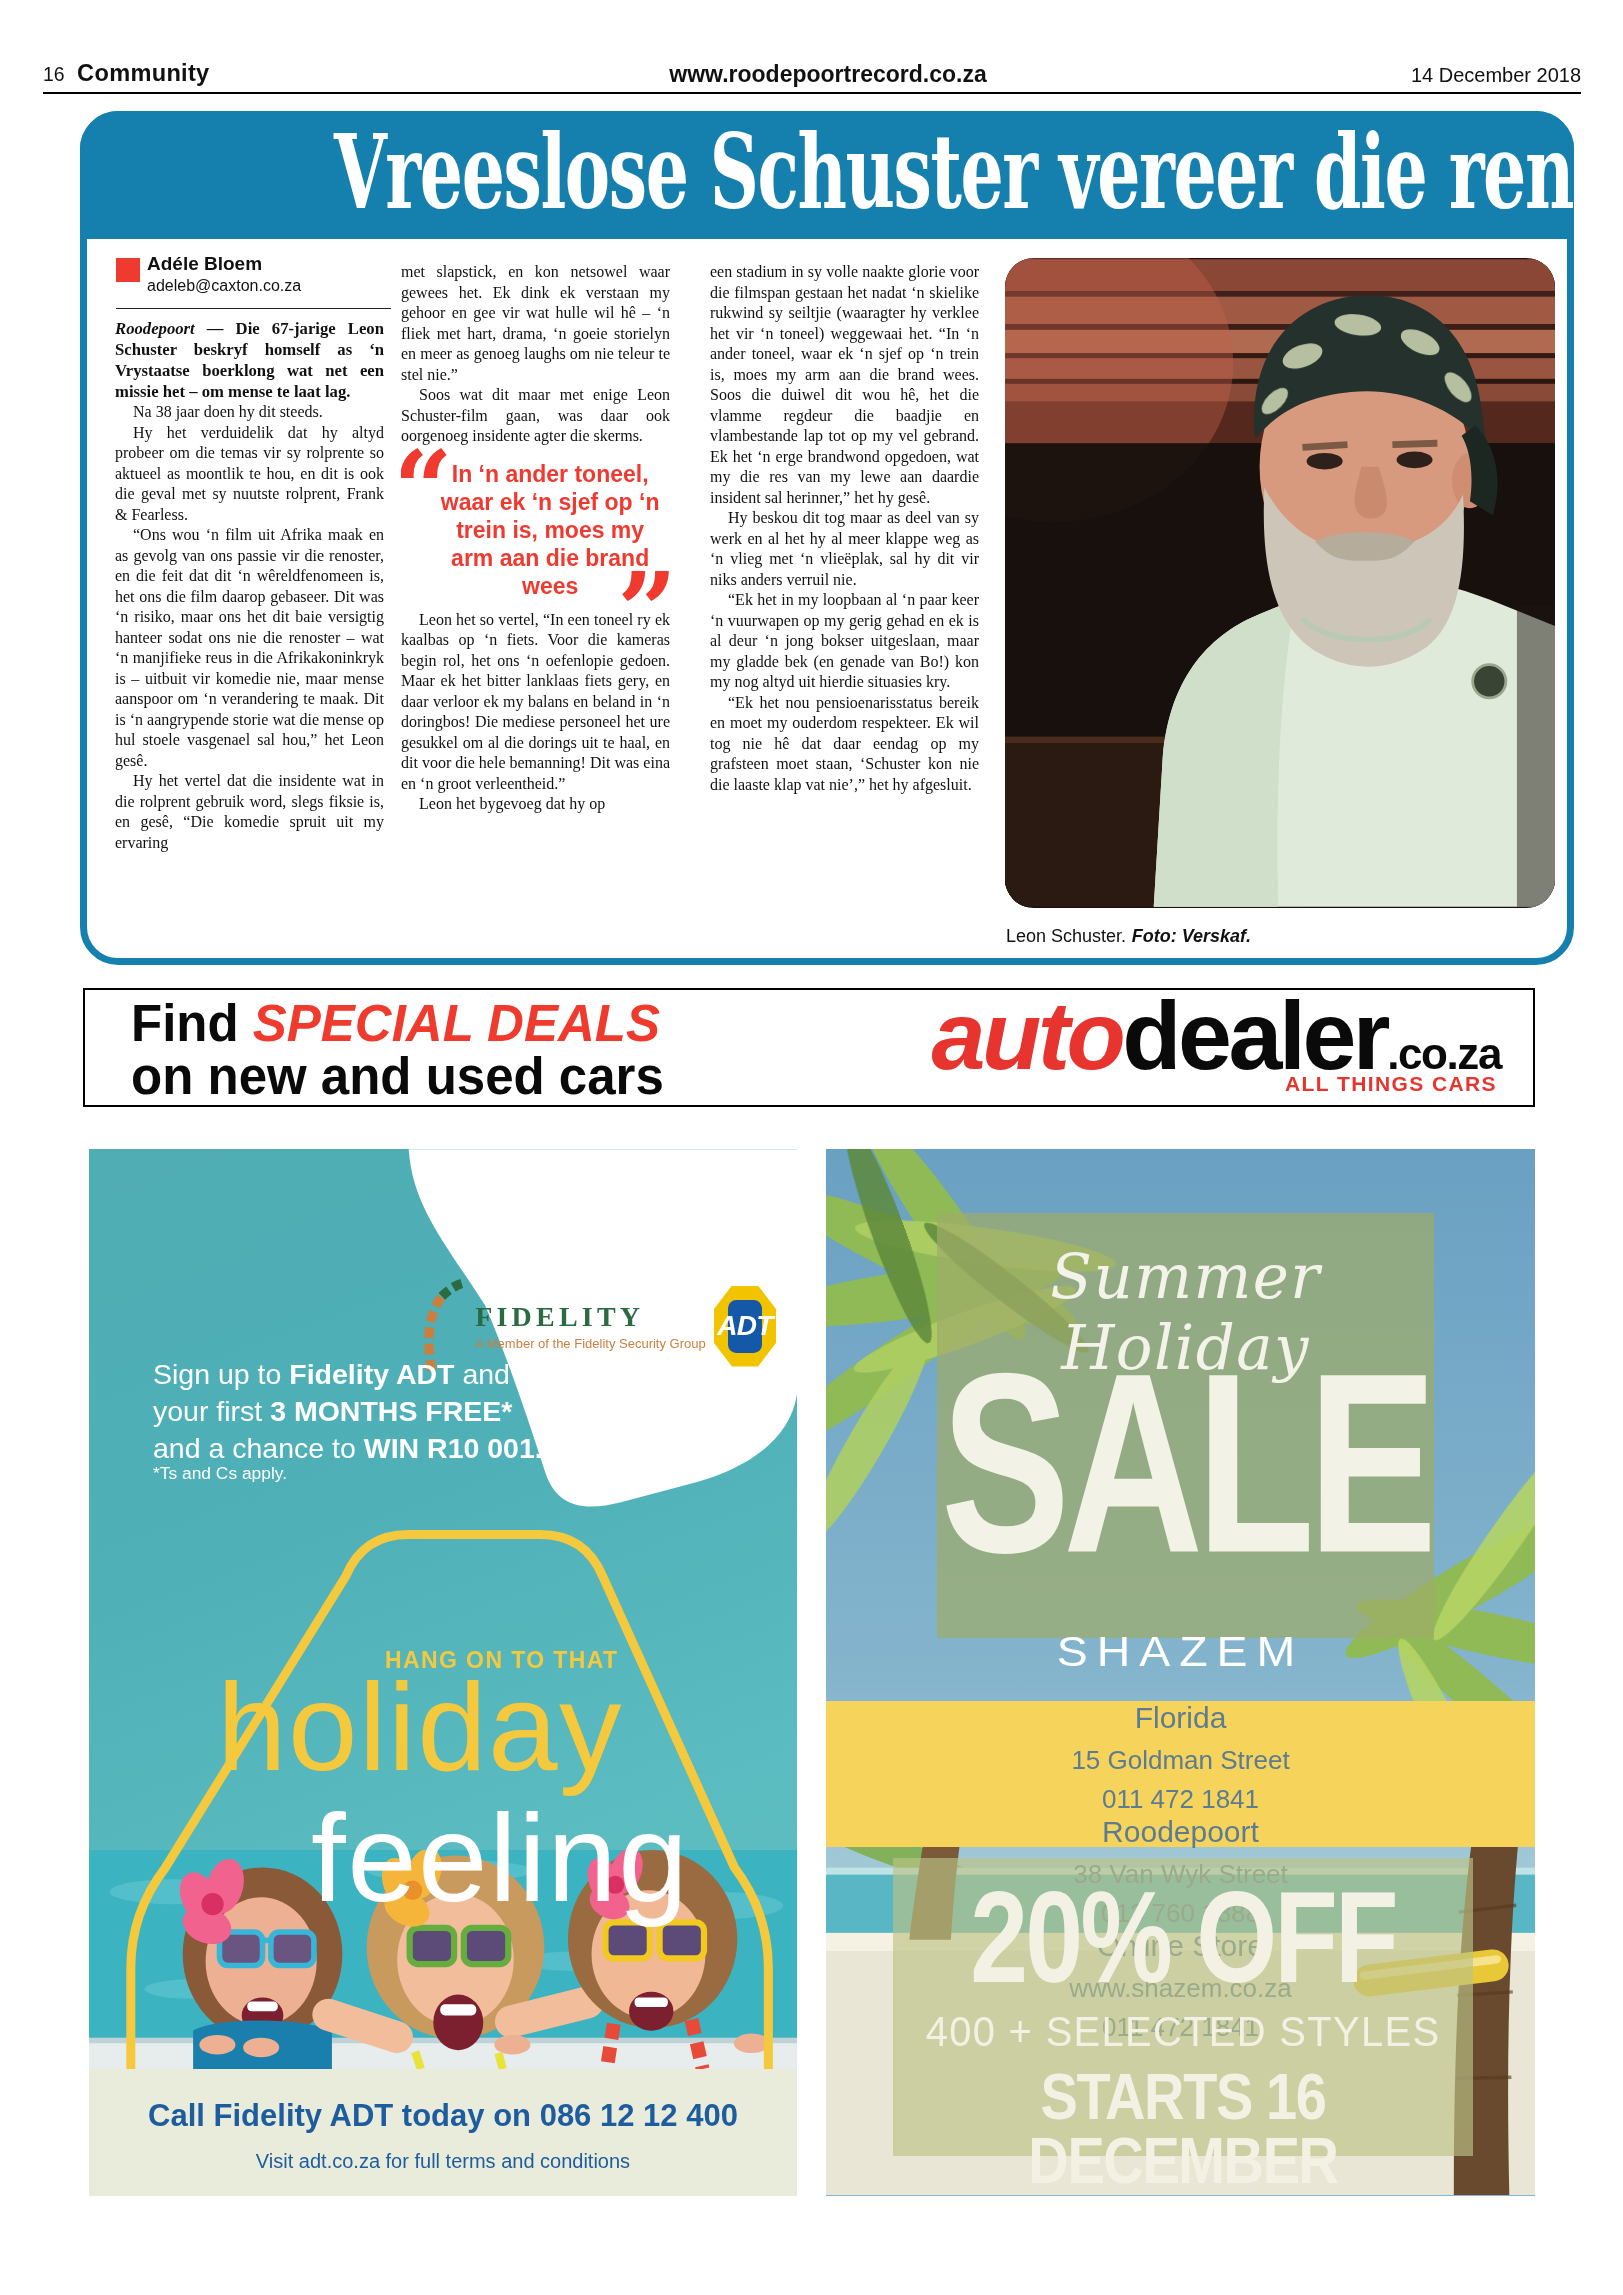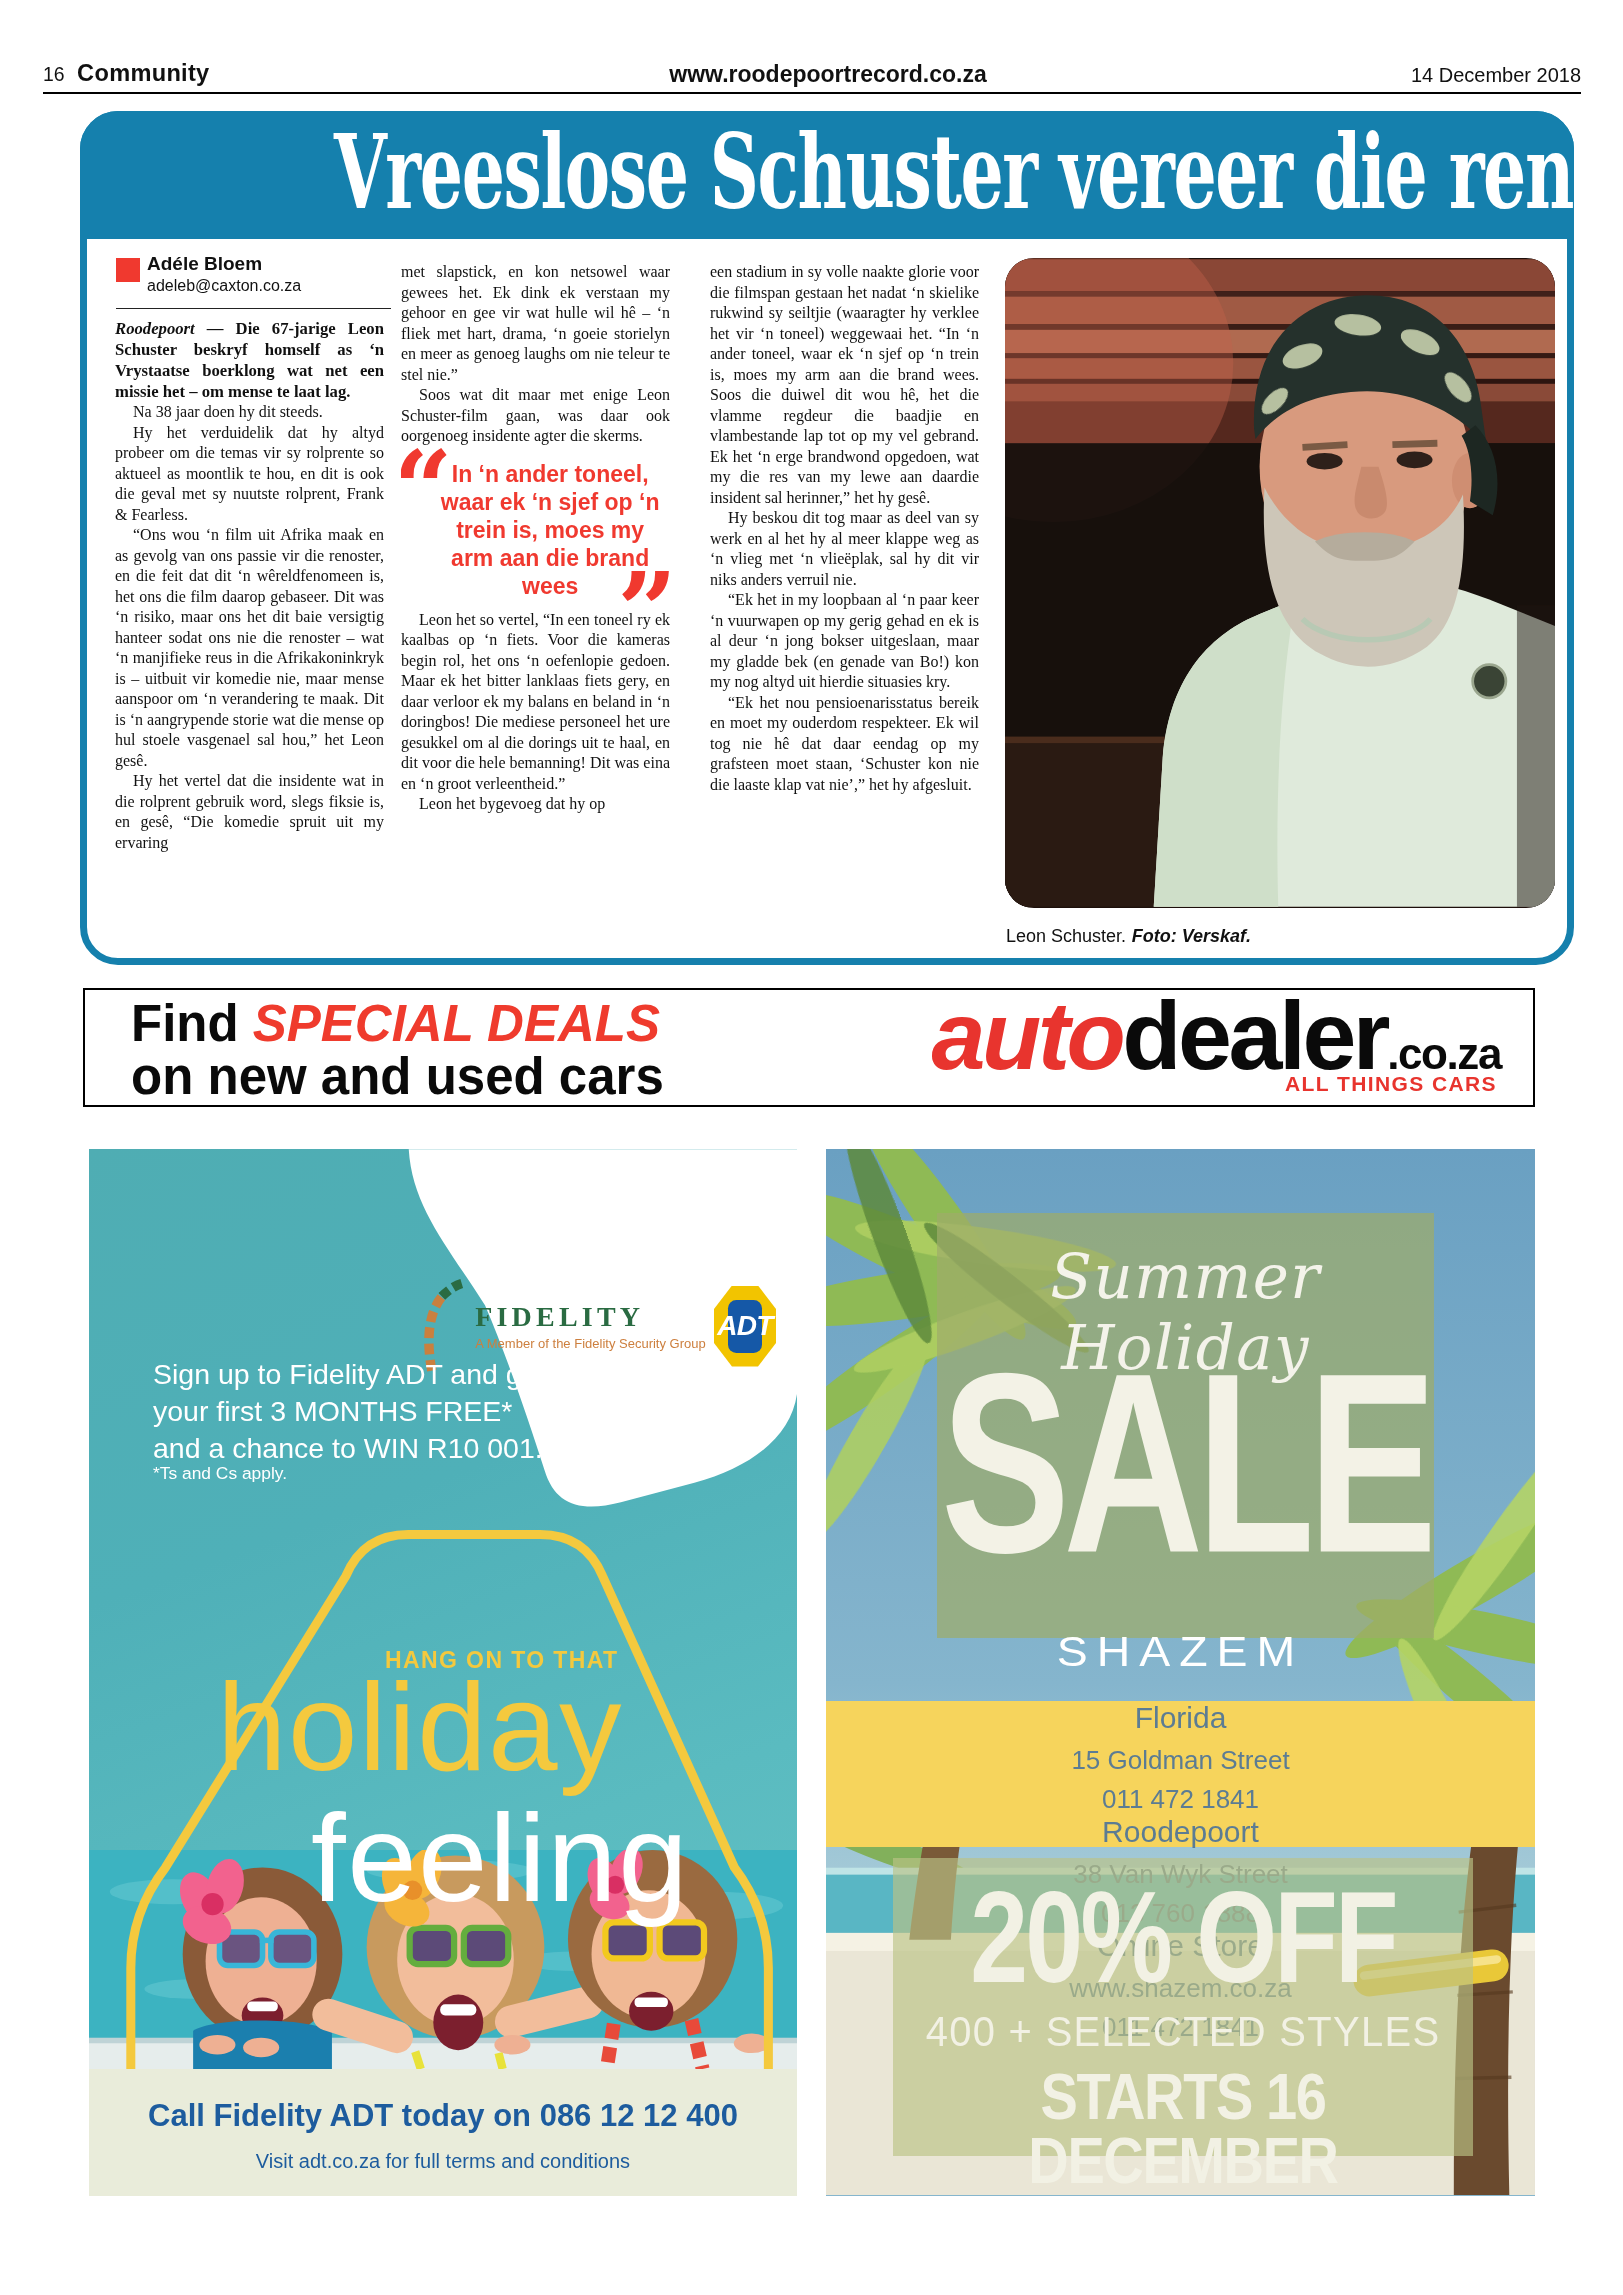--- a/index.html
+++ b/index.html
@@ -63,21 +63,21 @@
   .adt-logo-row{position:absolute;right:21px;top:125px;display:flex;align-items:center;gap:8.3px;}
   .fid-name{font:700 28px "Liberation Serif",serif;color:#2a6b42;letter-spacing:4.2px;}
   .fid-sub{font:400 13px "Liberation Sans",sans-serif;color:#cd7f3e;margin-top:2.8px;}
   .octagon{position:relative;width:62px;height:81px;background:#f2c400;
            clip-path:polygon(29% 0,71% 0,100% 29%,100% 71%,71% 100%,29% 100%,0 71%,0 29%);}
   .oct-in{position:absolute;inset:14px;background:#1558a7;border-radius:8.3px;
           display:flex;align-items:center;justify-content:center;}
   .oct-txt{font:700 italic 28px "Liberation Sans",sans-serif;color:#fff;letter-spacing:-0.7px;}
   .adt-signup{position:absolute;left:64px;top:207px;width:444px;color:#fff;
               font:400 28.5px/37px "Liberation Sans",sans-serif;}
-  .adt-signup b{font-weight:400;}
+  .adt-signup b{font-weight:700;}
   .adt-terms{position:absolute;left:64px;top:314px;color:#fff;font:400 17.4px "Liberation Sans",sans-serif;}
   .adt-arch{position:absolute;left:0;top:375px;width:708px;height:555px;z-index:3;}
   .adt-hang{position:absolute;left:296px;top:498px;width:250px;text-align:left;color:#f4c93e;
             font:700 23px "Liberation Sans",sans-serif;letter-spacing:1.4px;z-index:4;}
   .adt-holiday{position:absolute;left:128px;top:515px;color:#f4c93e;font:400 125px/1 "Liberation Sans",sans-serif;letter-spacing:1.4px;z-index:4;}
   .adt-feeling{position:absolute;left:222px;top:646px;color:#fff;font:400 125px/1 "Liberation Sans",sans-serif;letter-spacing:1.4px;z-index:4;}
   .adt-kids{position:absolute;left:0;top:701px;width:708px;height:219px;z-index:2;}
   .adt-cream{position:absolute;left:0;top:920px;width:708px;height:127px;background:#e9ecda;z-index:5;}
   .adt-call{position:absolute;left:0;right:0;top:29px;text-align:center;color:#1d5c9e;
             font:700 31px "Liberation Sans",sans-serif;}

